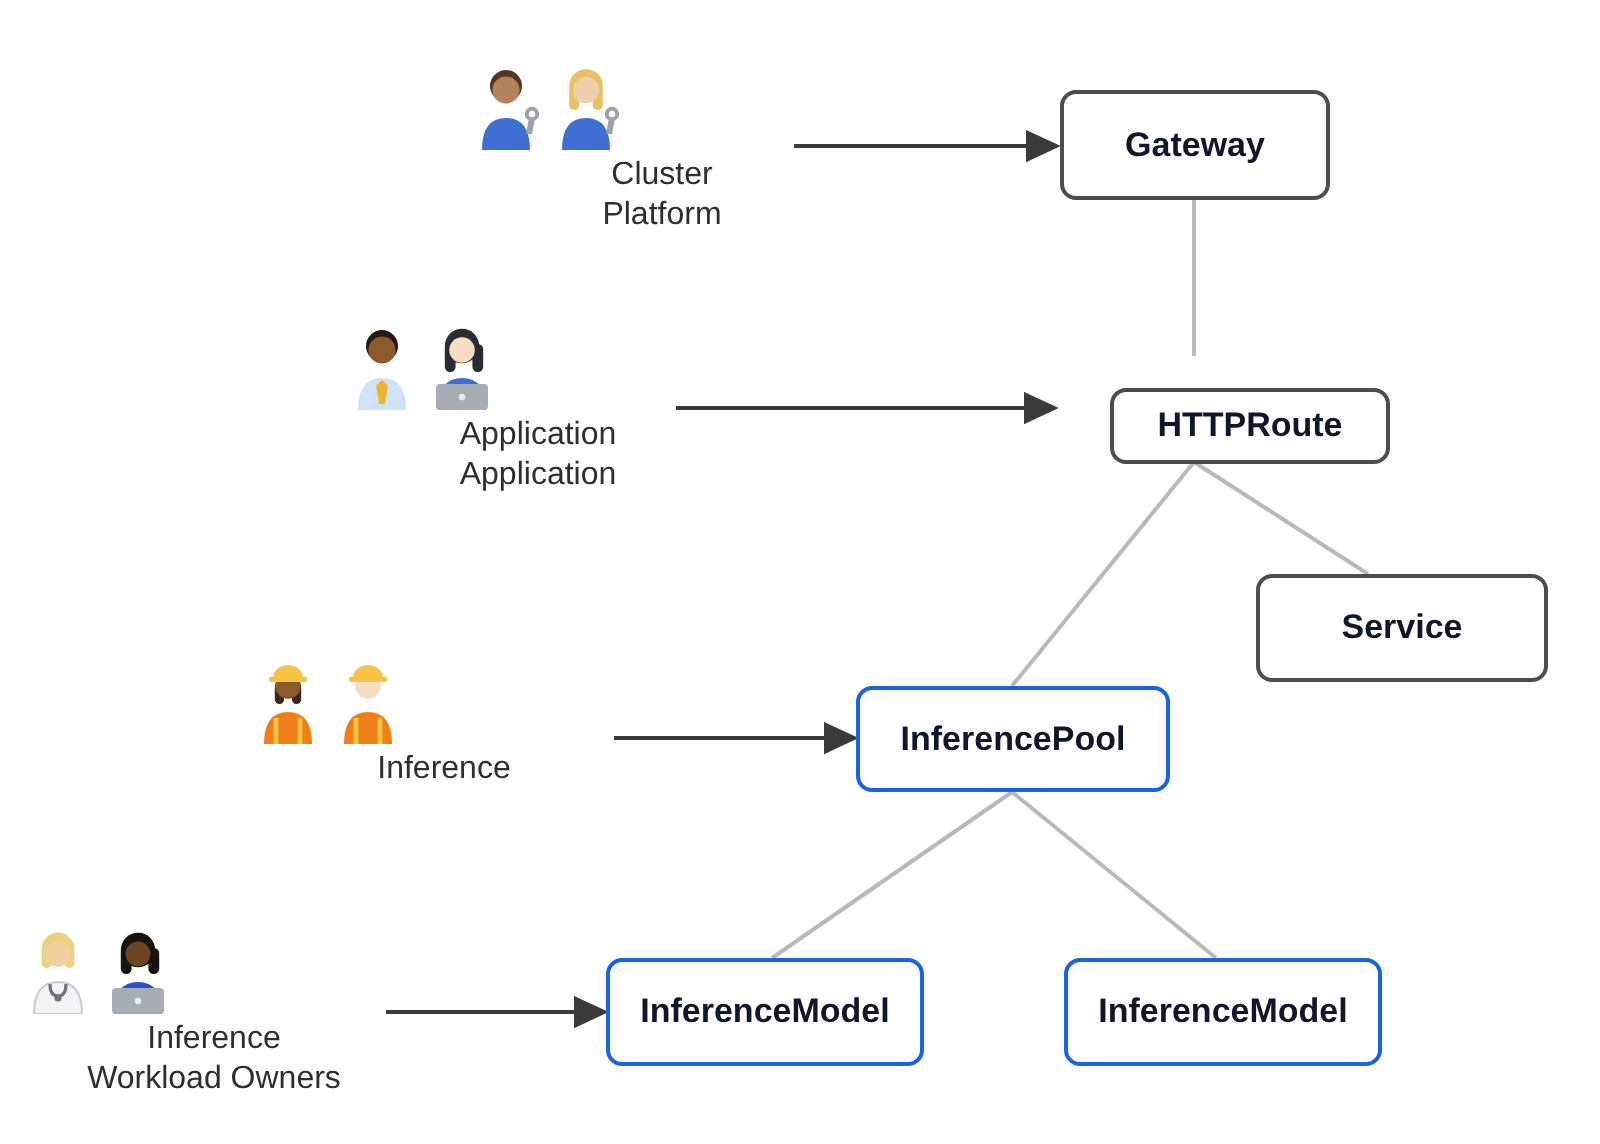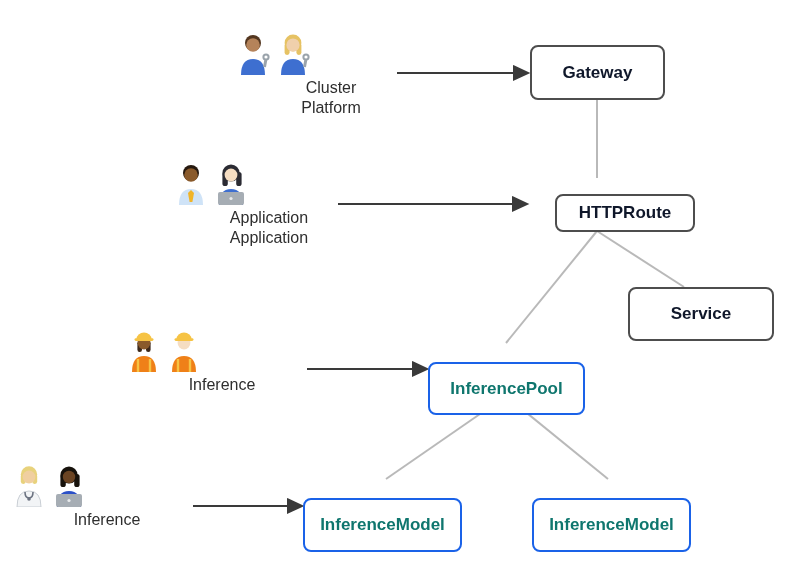--- a/index.html
+++ b/index.html
@@ -26,22 +26,21 @@
     display: flex;
     align-items: center;
     justify-content: center;
     font-weight: 700;
     font-size: 17px;
     color: #0f172a;
     box-sizing: border-box;
   }
   .node.ext {
     border-color: #1a62e8;
-    color: #0f766e;
-    margin-top: 19px;
+    color: #0f172a;
   }
   .persona {
     position: absolute;
     z-index: 2;
     width: 190px;
     display: flex;
     flex-direction: column;
   }
   .persona .pair { height: 42px; margin-bottom: 3px; }
   .persona .plabel {
@@ -208,15 +207,16 @@
         <circle cx="57" cy="10" r="8.6" fill="#17120c"></circle>
         <rect x="48.4" y="9" width="5.4" height="13" rx="2.6" fill="#17120c"></rect>
         <rect x="62.2" y="9" width="5.4" height="13" rx="2.6" fill="#17120c"></rect>
         <circle cx="57" cy="12" r="6.2" fill="#6b4423"></circle>
         <path d="M45 42 Q45 26 57 26 Q69 26 69 42 Z" fill="#2b50c8"></path>
         <rect x="44" y="29" width="26" height="13" rx="2" fill="#a6adb4"></rect>
         <circle cx="57" cy="35.5" r="1.6" fill="#e8eaec"></circle>
       </g>
     </svg>
     <div class="plabel">Inference</div>
+    <div class="plabel">Workload Owners</div>
   </div>
 
 </div>
 
 </body></html>

